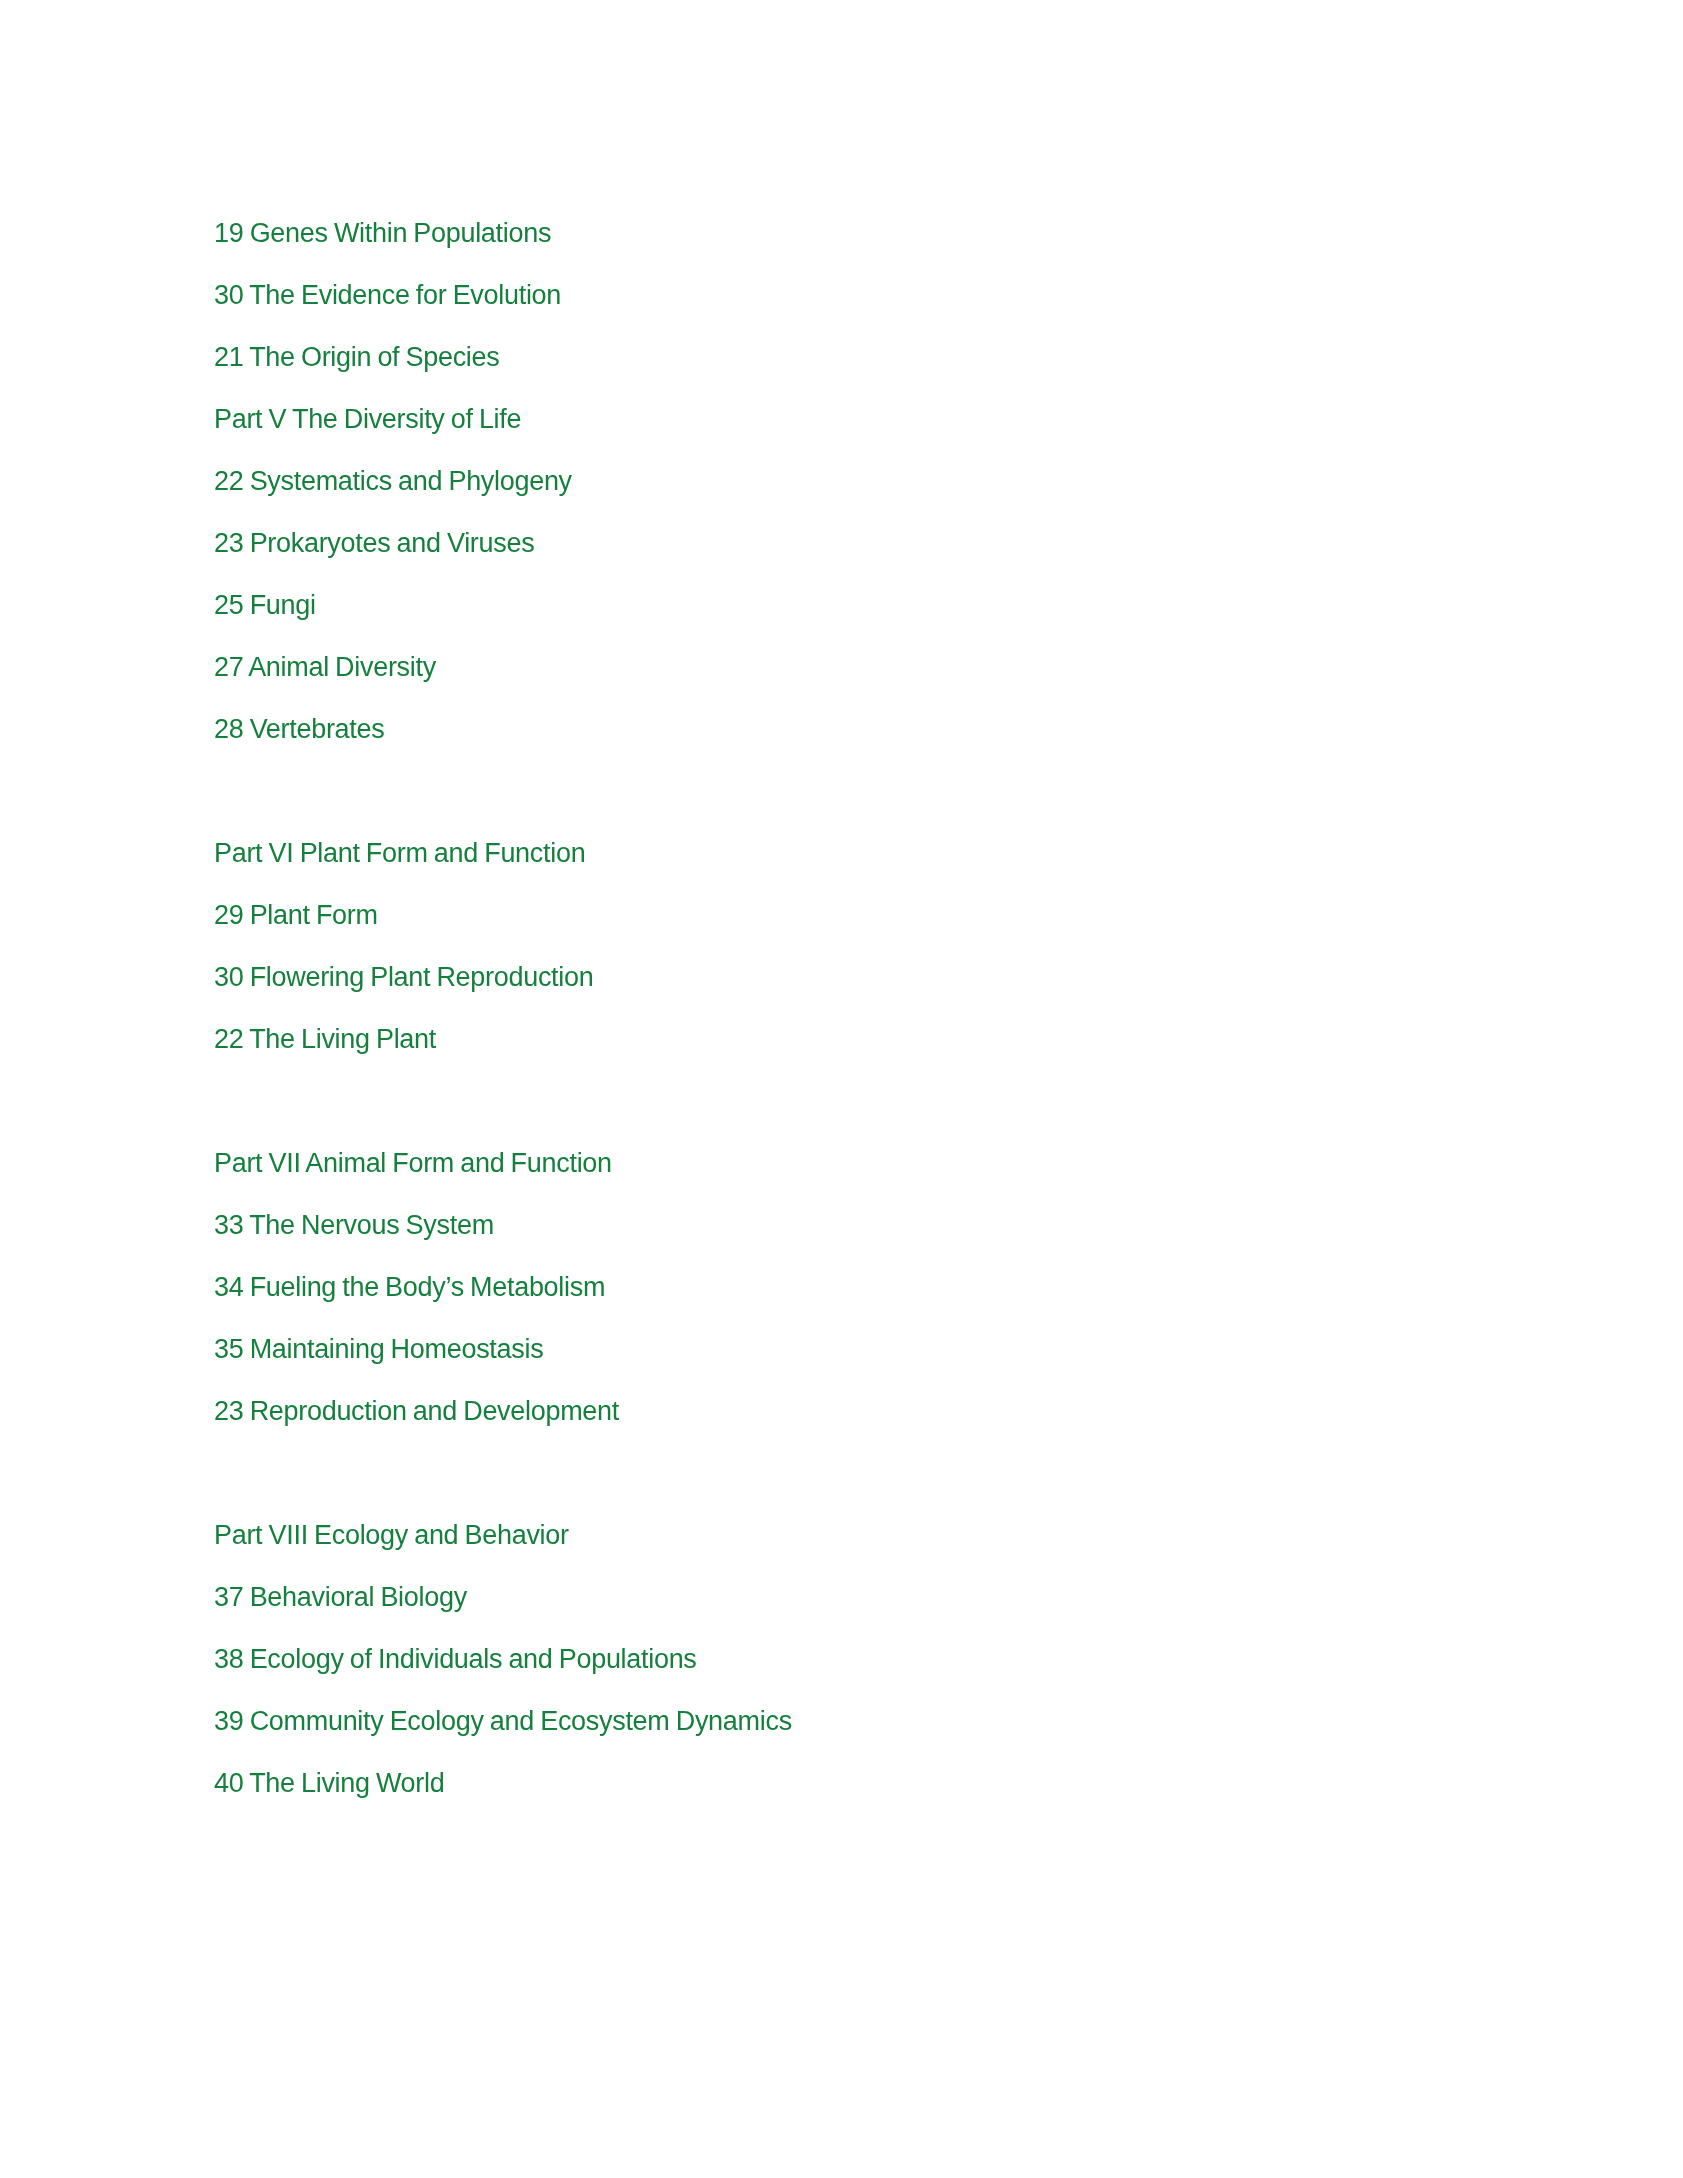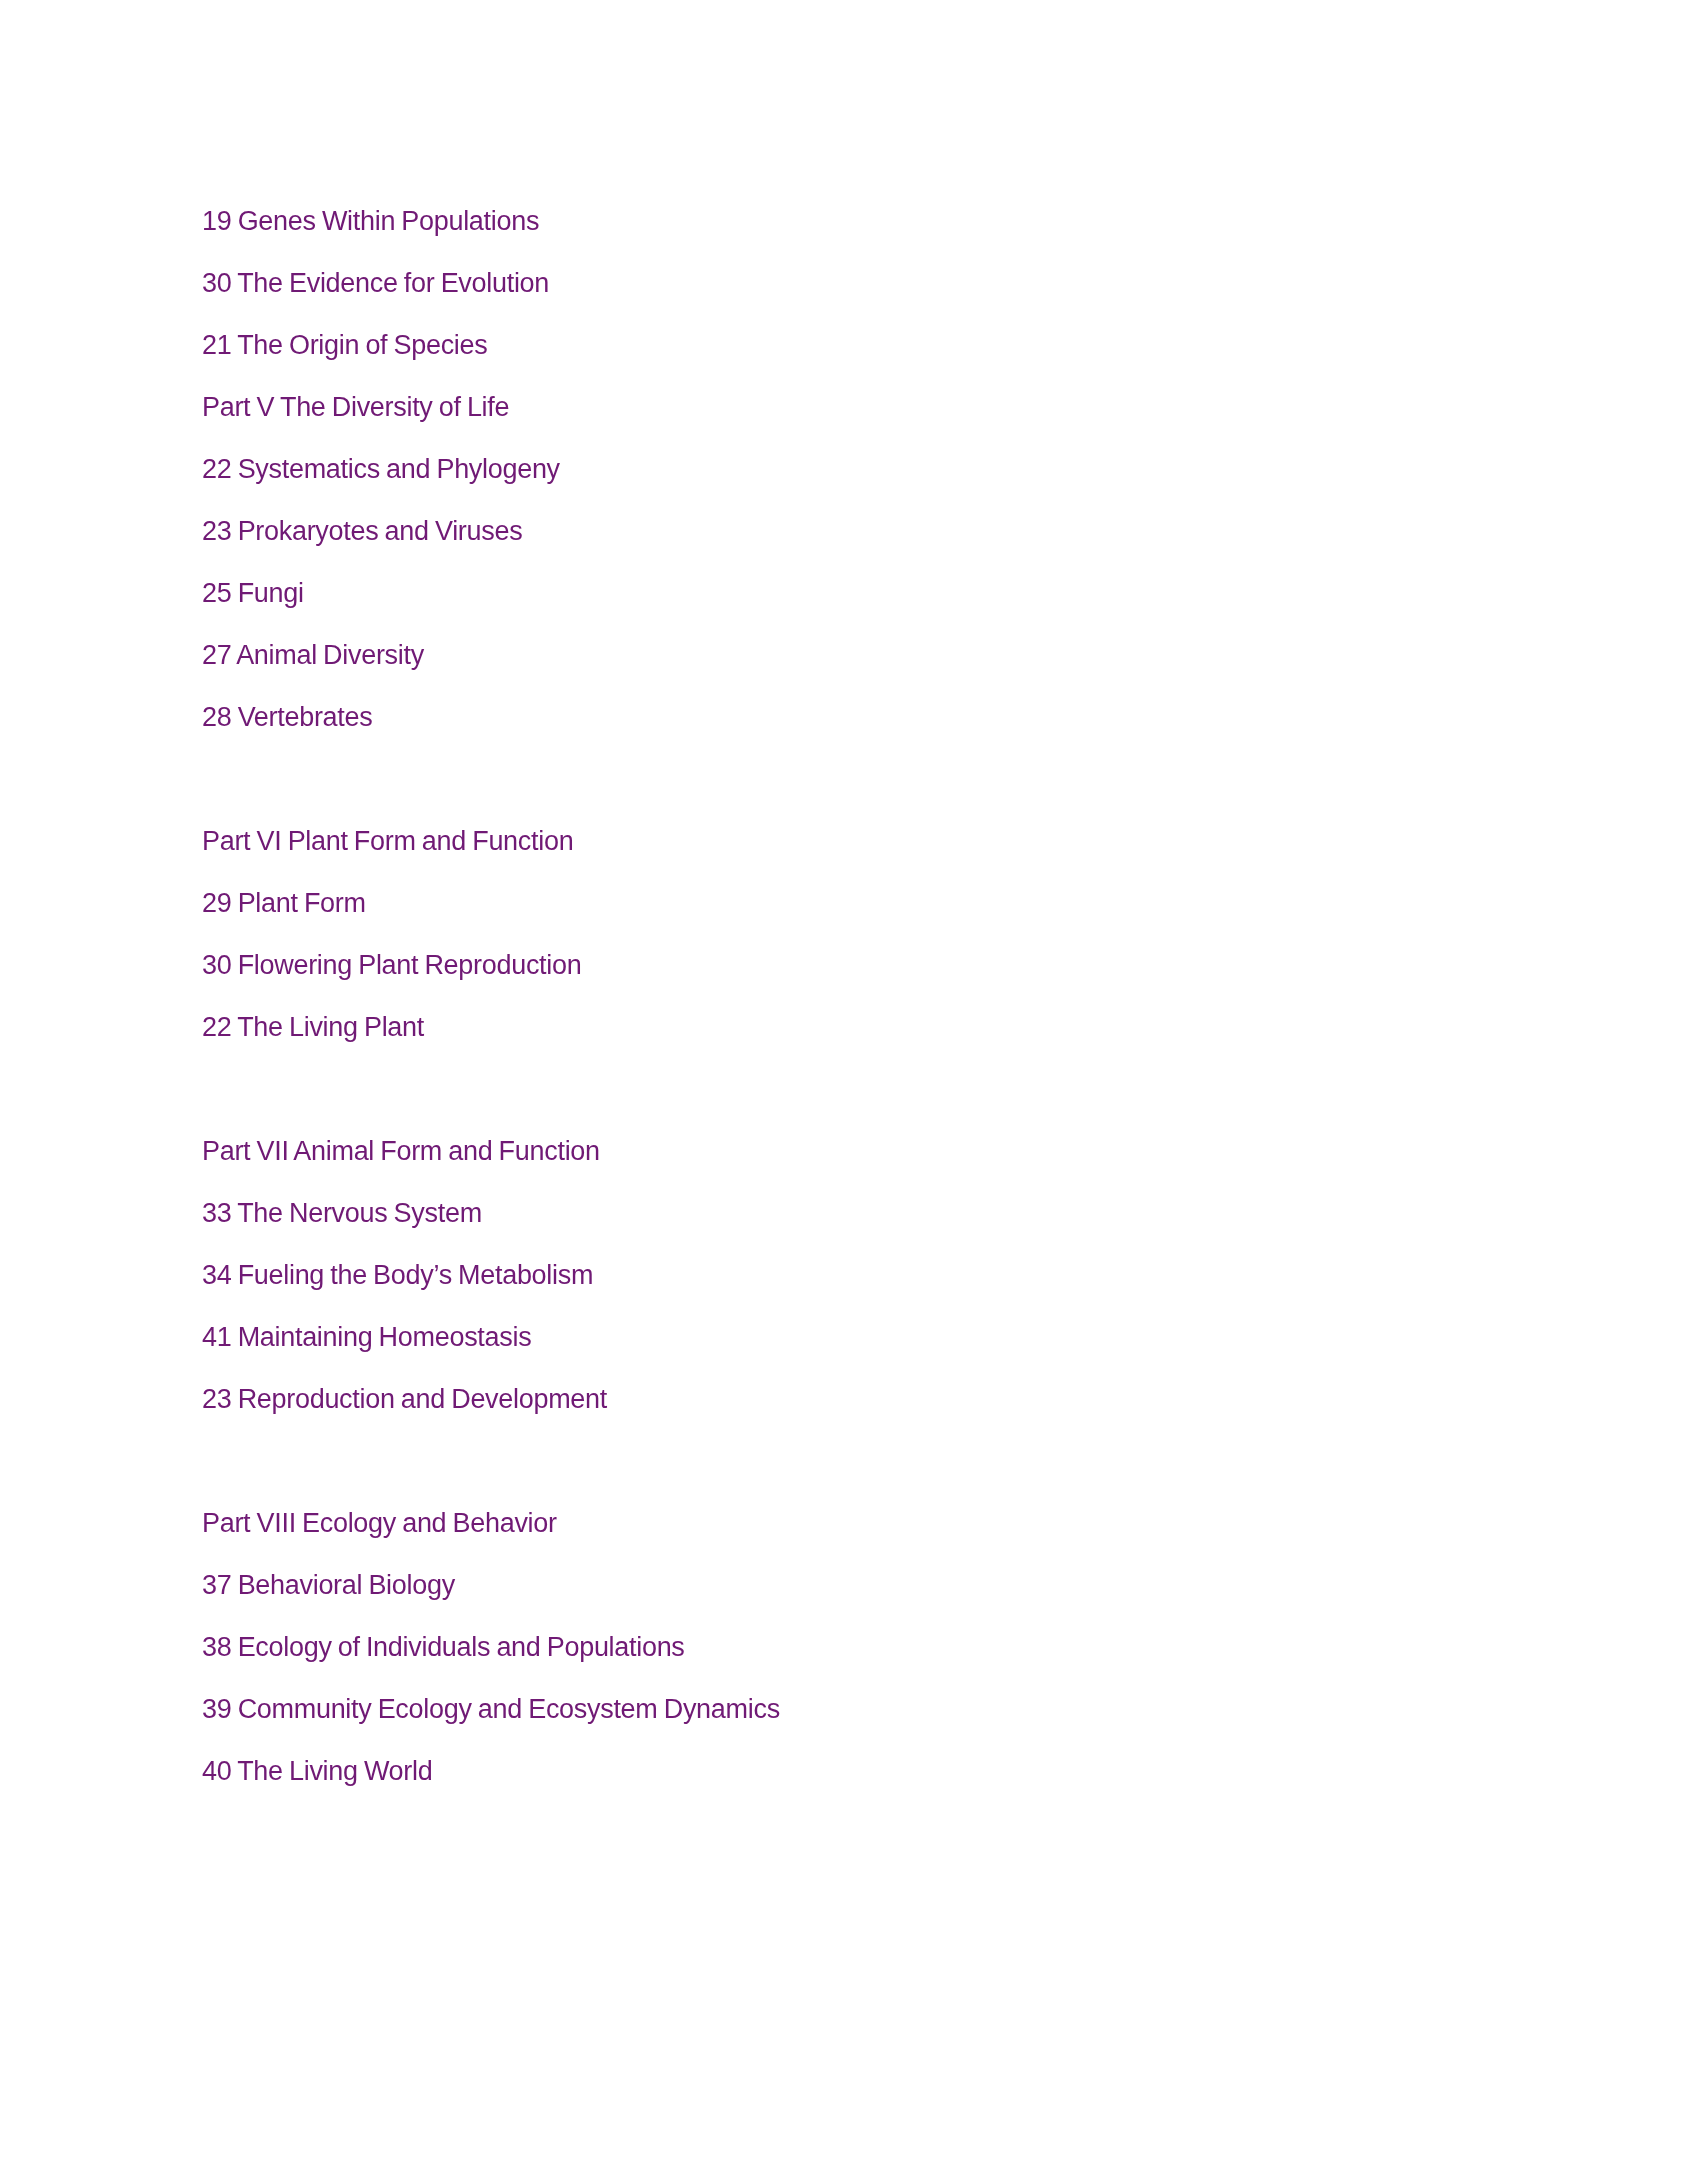--- a/index.html
+++ b/index.html
@@ -18,28 +18,28 @@
       left: 0;
       top: 0;
       width: 1683px;
       height: 2178px;
       background: #ffffff;
     }
     .toc {
       position: absolute;
       left: 198px;
       top: 186px;
-      margin: 4px;
+      margin: 16px;
       padding: 0;
       list-style: none;
       font-family: "Liberation Sans", sans-serif;
       font-size: 27px;
       letter-spacing: -0.3px;
       word-spacing: -1px;
-      color: #701a75;
+      color: #15803d;
     }
     .toc li {
       height: 62px;
       line-height: 62px;
       white-space: nowrap;
       margin: 0;
       padding: 0;
     }
   </style>
 </head>
@@ -58,21 +58,21 @@
     <li>28 Vertebrates</li>
     <li></li>
     <li>Part VI Plant Form and Function</li>
     <li>29 Plant Form</li>
     <li>30 Flowering Plant Reproduction</li>
     <li>22 The Living Plant</li>
     <li></li>
     <li>Part VII Animal Form and Function</li>
     <li>33 The Nervous System</li>
     <li>34 Fueling the Body’s Metabolism</li>
-    <li>41 Maintaining Homeostasis</li>
+    <li>35 Maintaining Homeostasis</li>
     <li>23 Reproduction and Development</li>
     <li></li>
     <li>Part VIII Ecology and Behavior</li>
     <li>37 Behavioral Biology</li>
     <li>38 Ecology of Individuals and Populations</li>
     <li>39 Community Ecology and Ecosystem Dynamics</li>
     <li>40 The Living World</li>
   </ul>
 </div>
 

